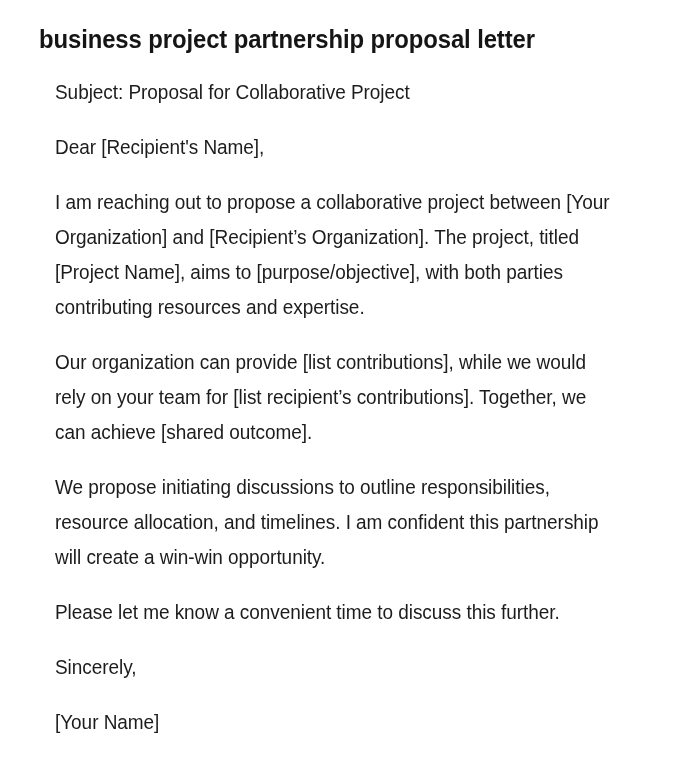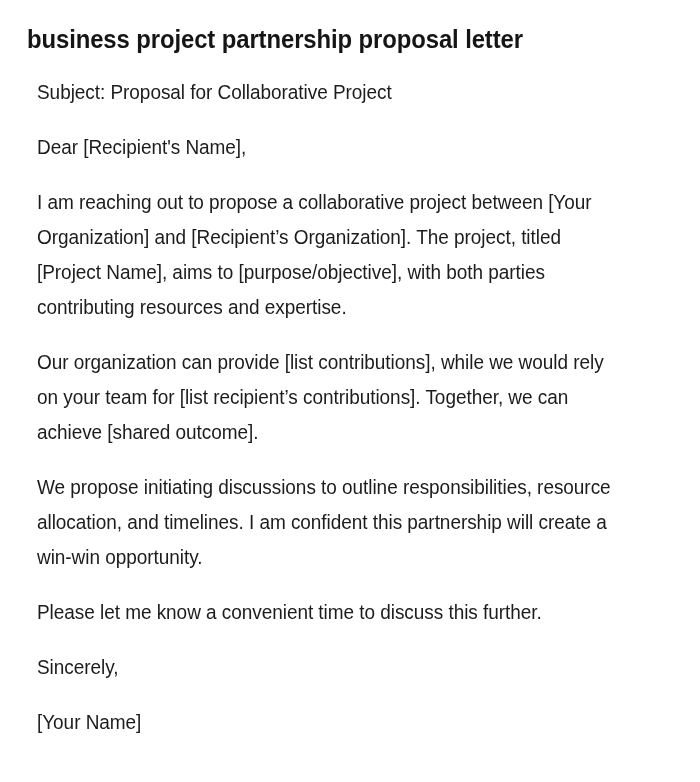--- a/index.html
+++ b/index.html
@@ -13,39 +13,39 @@
     overflow: hidden;
     font-family: "Liberation Sans", sans-serif;
     -webkit-font-smoothing: antialiased;
   }
 
   .letter-page {
     box-sizing: border-box;
     width: 700px;
     height: 782px;
     background: #ffffff;
-    padding: 22px 65px 0 27px;
+    padding: 22px 65px 0 39px;
   }
 
   .letter-title {
     margin: 0;
     padding: 0;
     font-family: "Liberation Sans Narrow", "Liberation Sans", sans-serif;
     font-size: 25px;
     font-weight: bold;
     line-height: 34px;
     letter-spacing: -0.1px;
     color: #151515;
     transform: scaleX(0.955);
     transform-origin: left center;
     white-space: nowrap;
   }
 
   .letter-body {
-    margin: 10px;
+    margin: 16px;
     padding: 0;
   }
 
   .letter-para {
     margin: 0 0 20px 0;
     padding: 0;
     font-family: "Liberation Sans", sans-serif;
     font-size: 19.3px;
     font-weight: normal;
     line-height: 35px;

